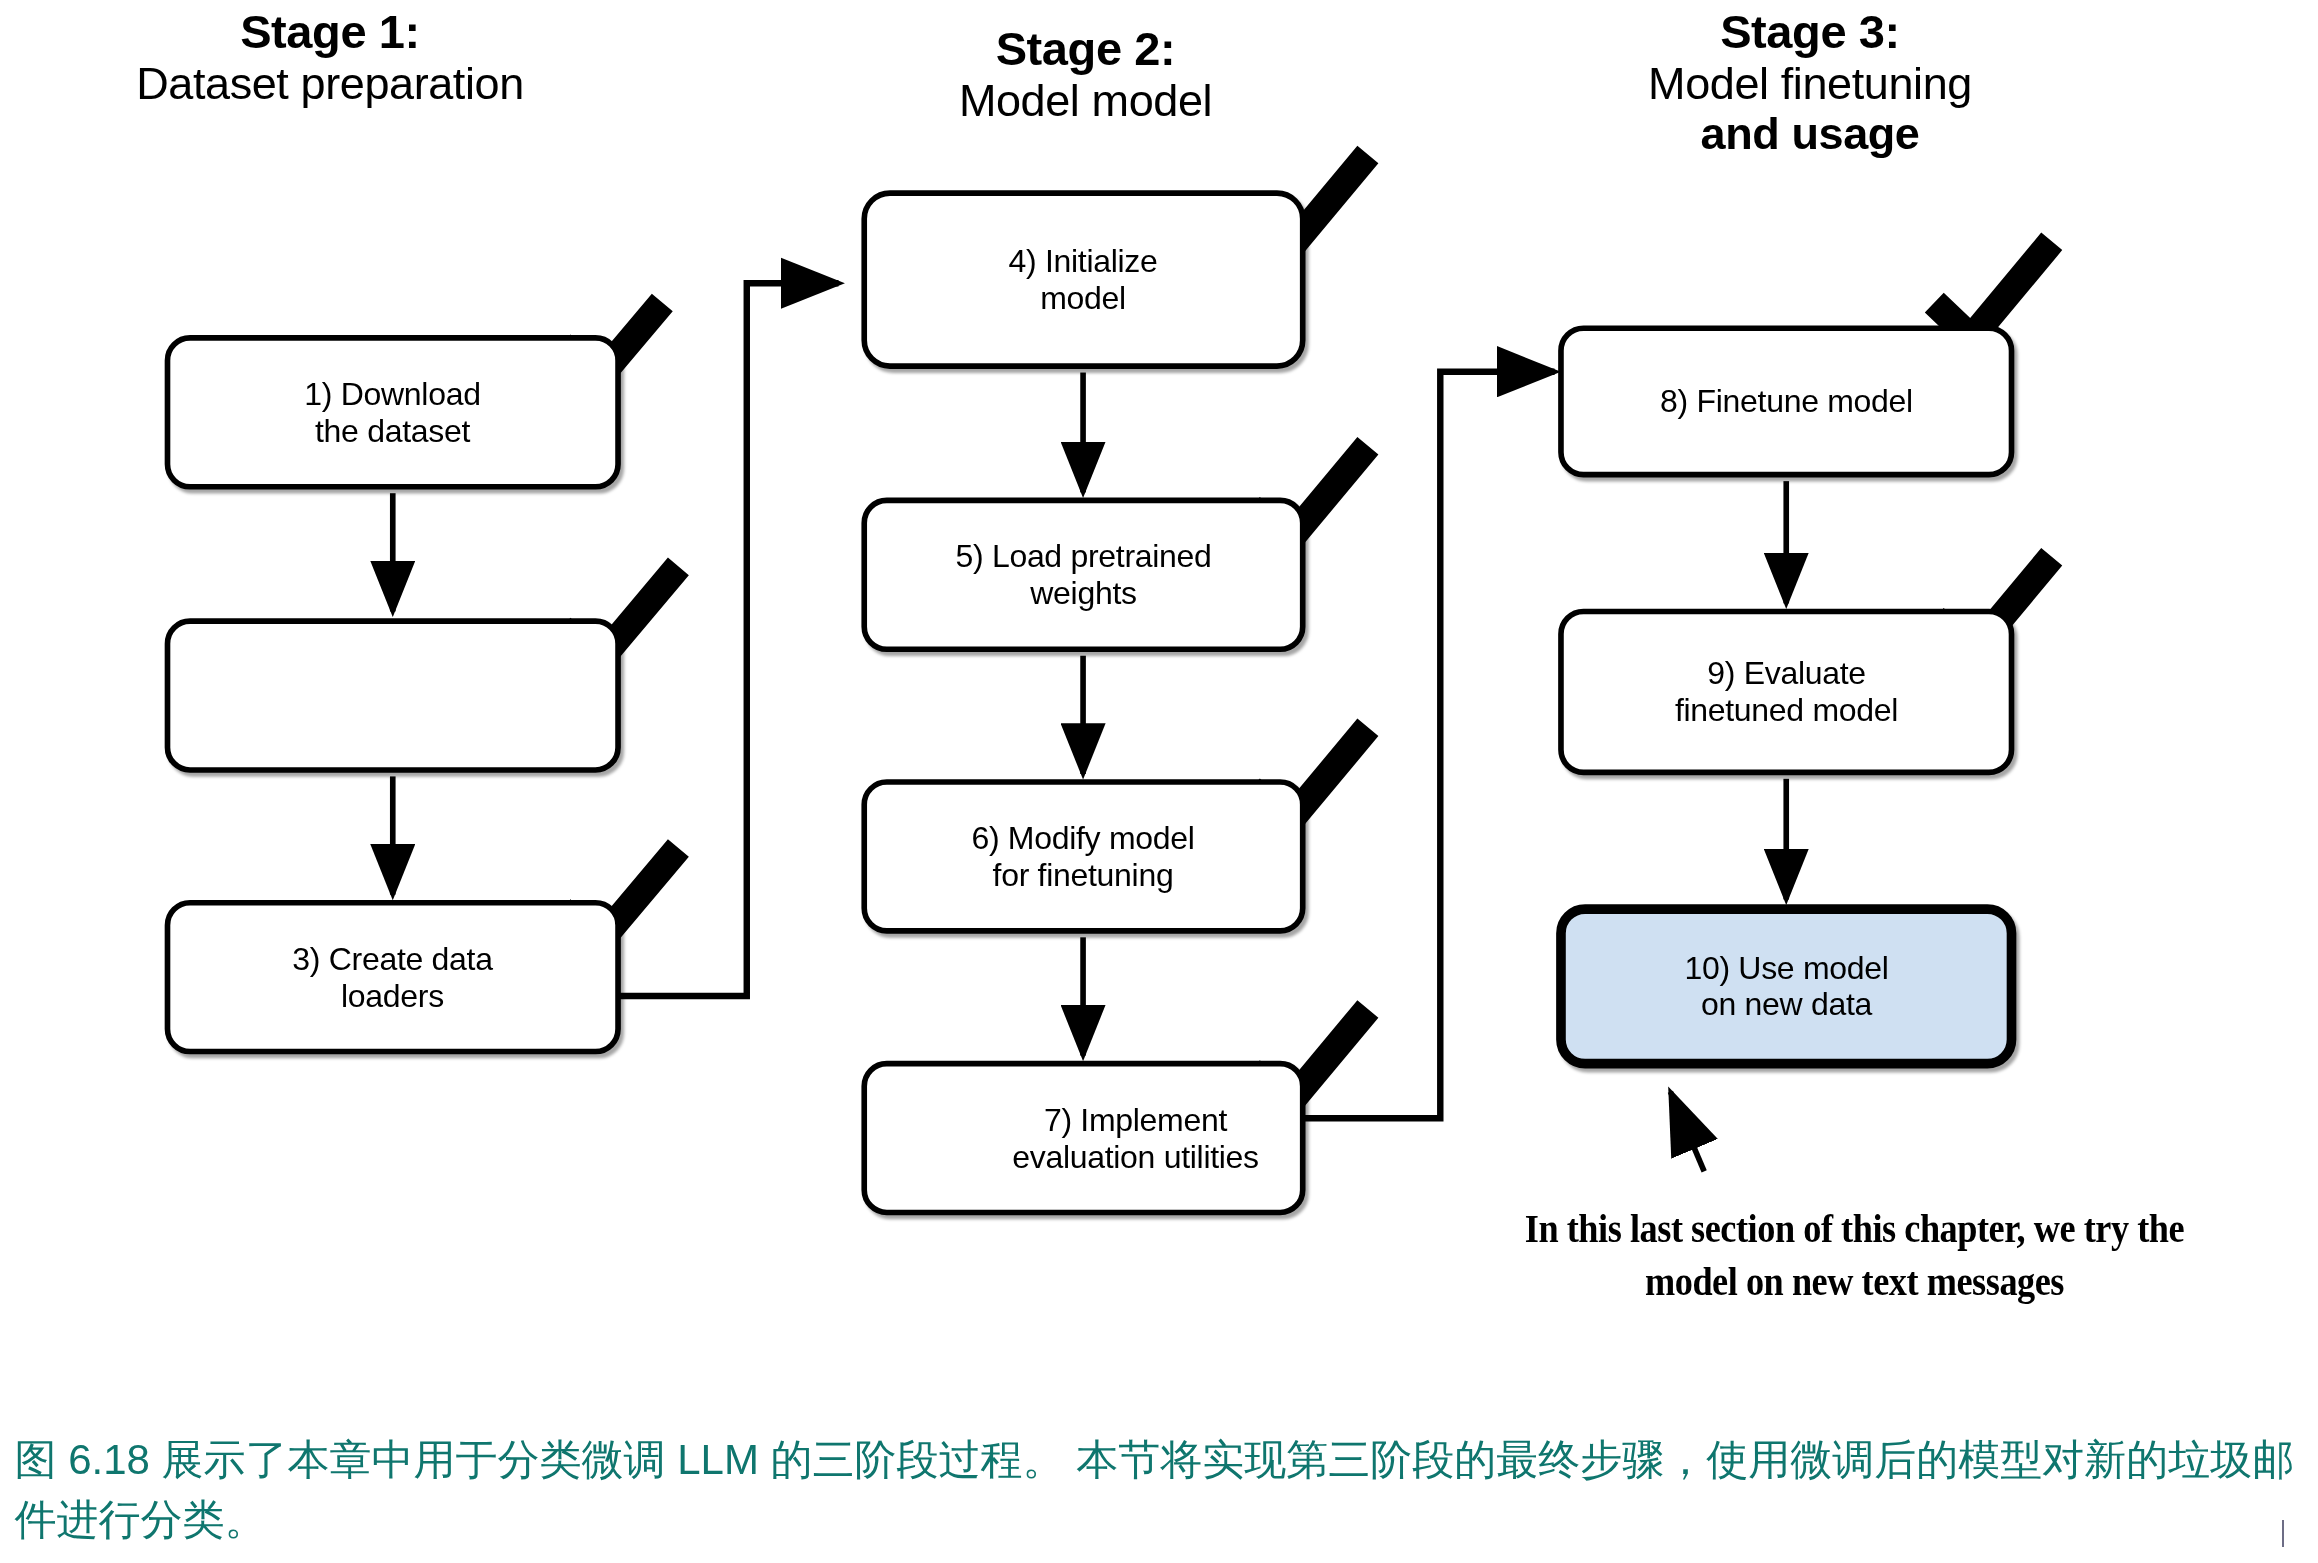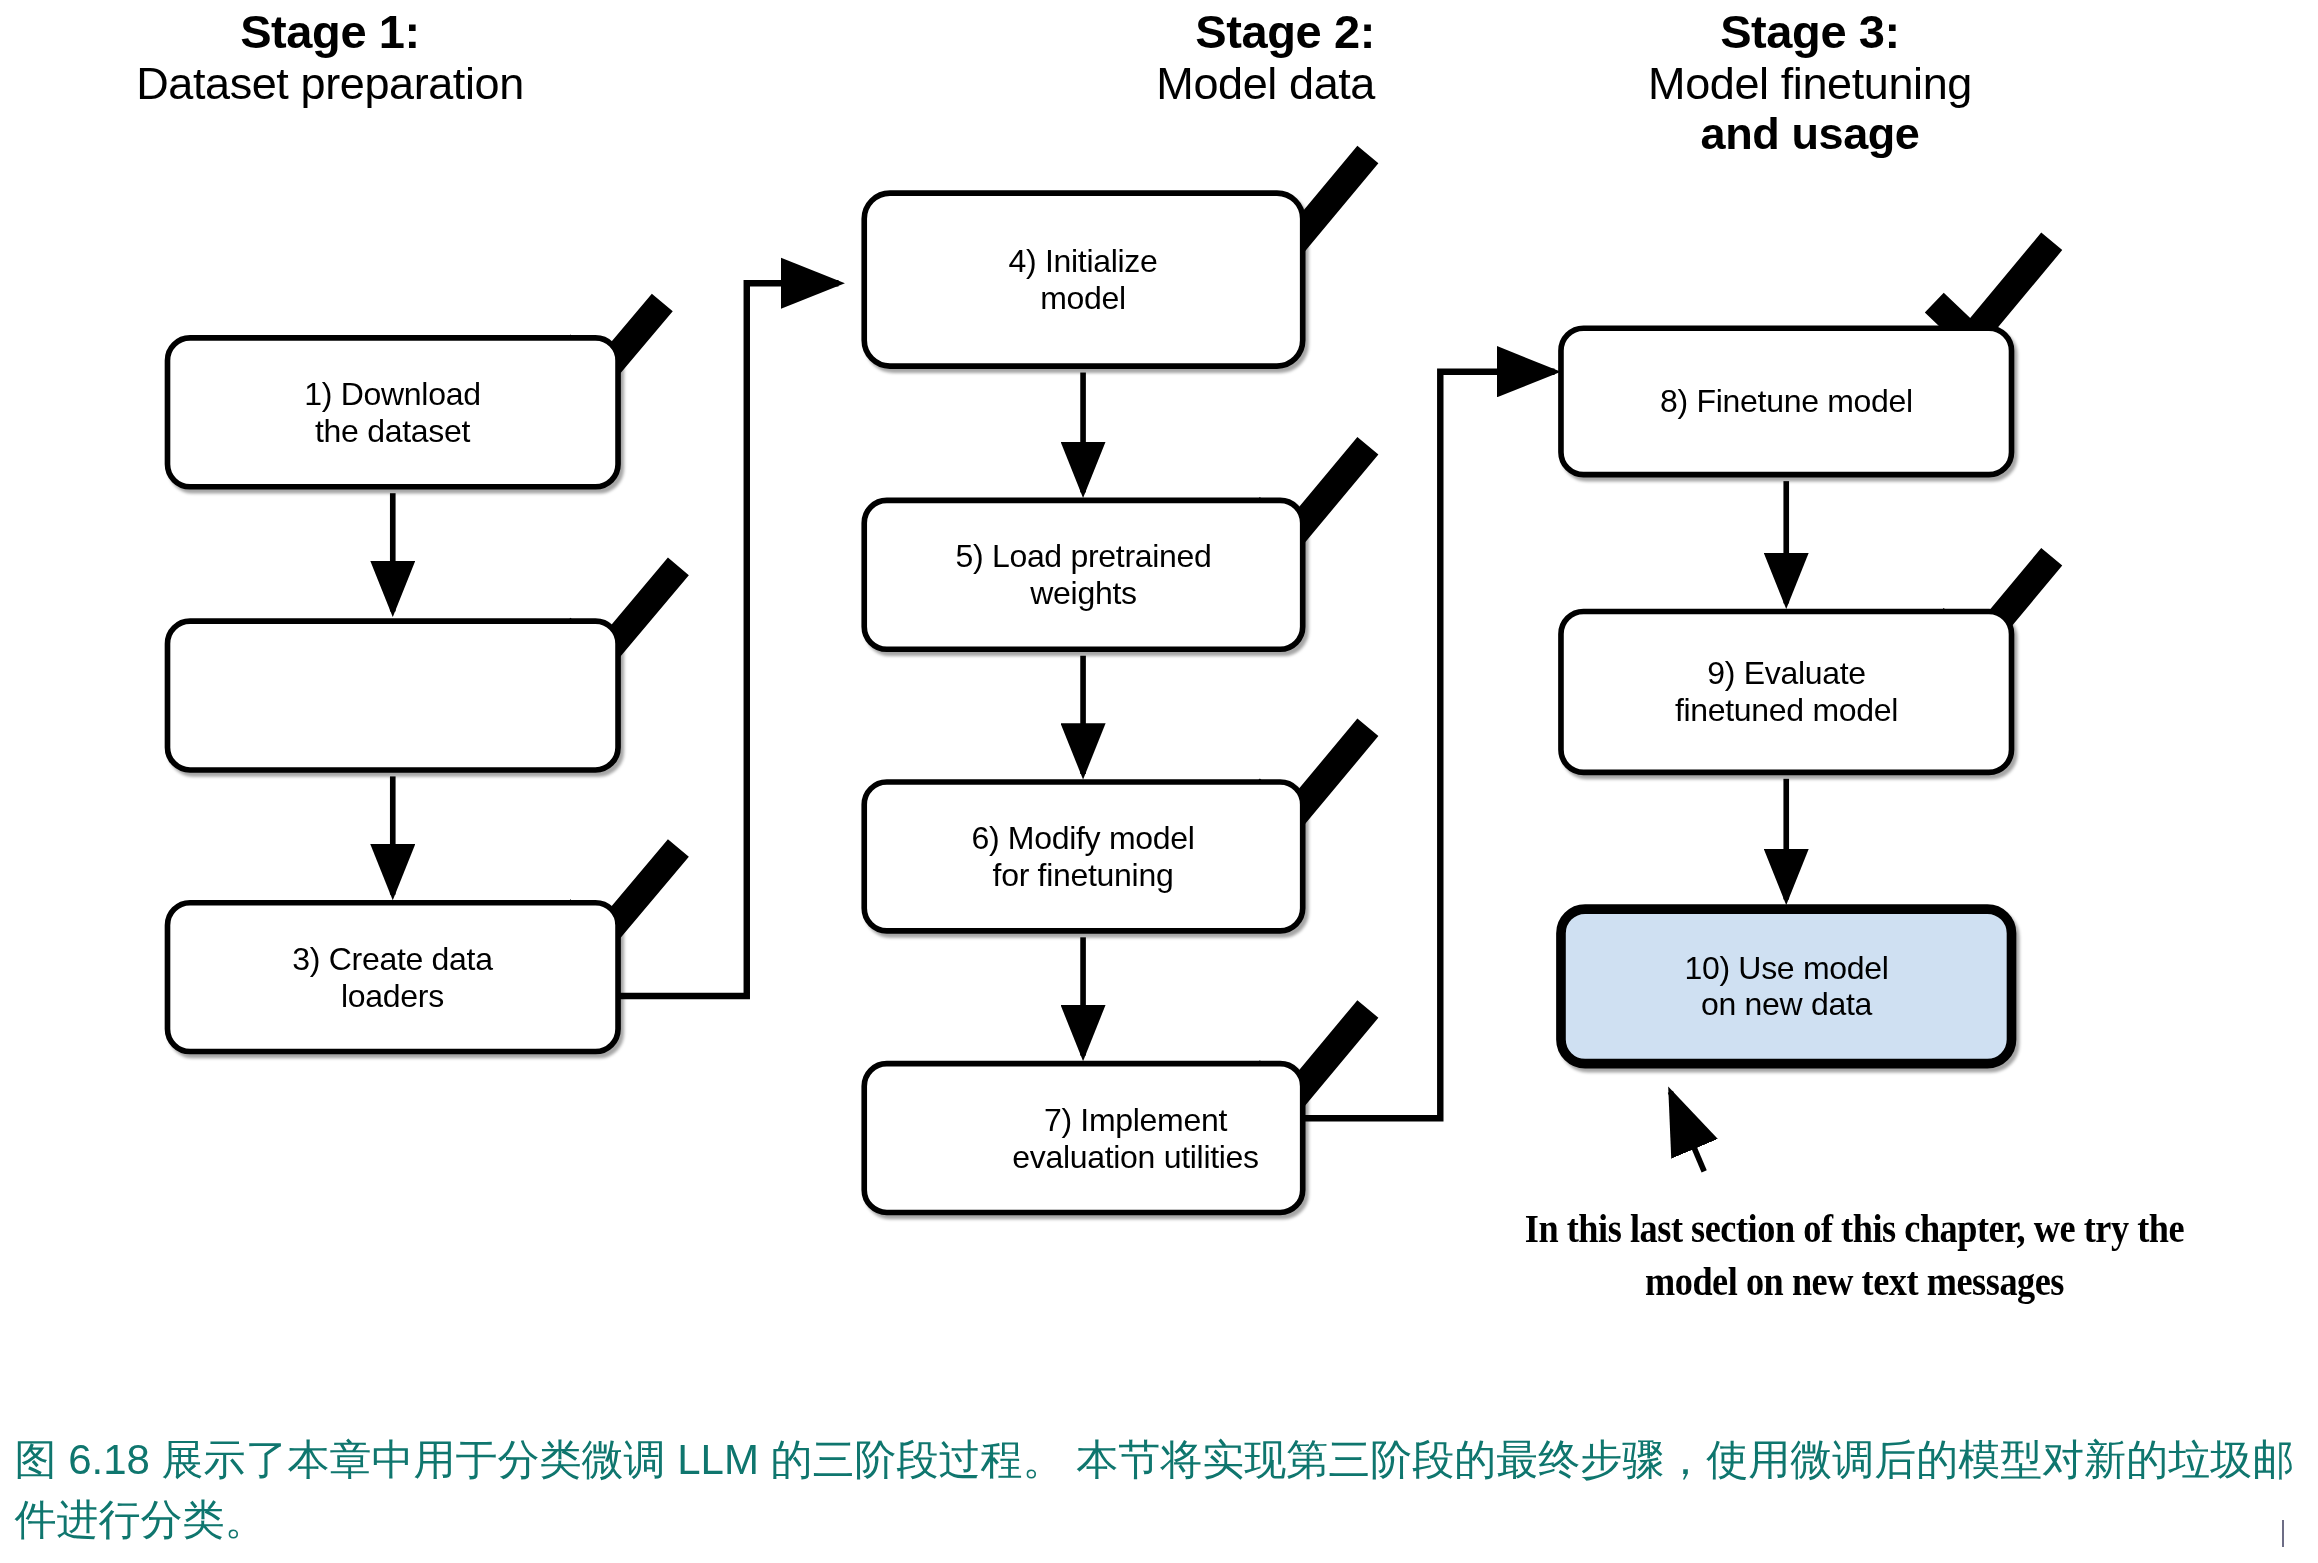--- a/index.html
+++ b/index.html
@@ -175,23 +175,23 @@
     <rect x="1940" y="1130" width="560" height="192" rx="30" ry="30" fill="#cfe0f2" stroke="#000" stroke-width="12" filter="url(#boxshadow)"></rect>
 
     <line x1="2118" y1="1456" x2="2076" y2="1357" stroke="#000" stroke-width="7" fill="none" marker-end="url(#arrowhead-thin)"></line>
   </svg>
 
   <div class="stage-title" style="left:0px; top:6.4px; width:660px;">
     <span class="st-line1">Stage 1:</span>
     <span class="st-line2">Dataset preparation</span>
   </div>
 
-  <div class="stage-title" style="left:796px; top:6px; width:579px;text-align:right;">
+  <div class="stage-title" style="left:796px; top:23px; width:579px;">
     <span class="st-line1">Stage 2:</span>
-    <span class="st-line2">Model data</span>
+    <span class="st-line2">Model model</span>
   </div>
 
   <div class="stage-title" style="left:1496px; top:6.4px; width:628px;">
     <span class="st-line1">Stage 3:</span>
     <span class="st-line2">Model finetuning</span>
     <span class="st-line3">and usage</span>
   </div>
 
   <div class="node-label" style="left:167px; top:338px; width:451px; height:149px;">1) Download
 the dataset</div>

